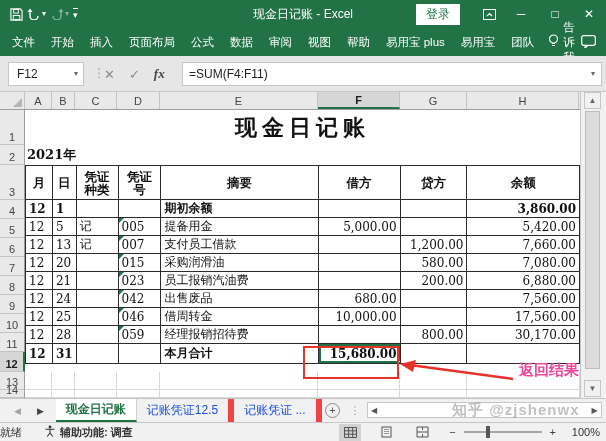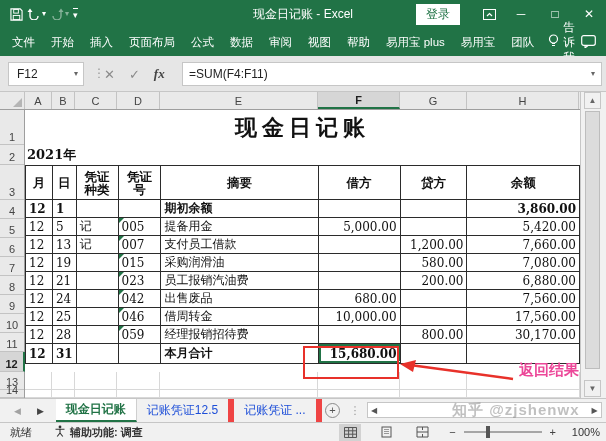--- a/index.html
+++ b/index.html
@@ -82,21 +82,21 @@
   .stab { display:flex; align-items:center; padding:0 10px; border-right:6px solid #ef4444; color:#1d4ed8; cursor:pointer; white-space:nowrap; }
   .stab.active { background:#fff; color:#217346; font-weight:bold; border-bottom:2px solid #217346; border-right:1px solid #cfcfcf; }
   .addsheet { width:22px; display:flex; align-items:center; justify-content:center; }
   .addsheet span { width:15px; height:15px; border:1px solid #8a8a8a; border-radius:50%; font-size:11px; line-height:13px; text-align:center; color:#555; }
   .tdots { display:flex; align-items:center; color:#999; padding:0 6px; font-size:11px; }
   .hscroll { position:relative; margin-top:3px; height:16px; flex:1; margin-right:4px; background:#fff; border:1px solid #c6c6c6; display:flex; align-items:center; justify-content:space-between; font-size:8px; color:#555; }
   .hscroll .ha { width:13px; text-align:center; }
 
   
   .statusbar { position:absolute; left:0; top:422px; width:606px; height:19px; background:#f1f1f1; border-top:1px solid #c6c6c6; display:flex; align-items:center; font-size:11px; color:#333; }
-  .sb-ready { padding-left:10px; }
+  .sb-ready { padding-left:0; }
   .sb-acc { display:flex; align-items:center; gap:4px; margin-left:22px;font-weight:bold; }
   .sb-spacer { flex:1; }
   .viewbtns { display:flex; align-items:center; gap:14px; margin-right:16px; }
   .vb { width:22px; height:17px; display:flex; align-items:center; justify-content:center; }
   .vb.active { background:#d2d2d2; }
   .zoomer { display:flex; align-items:center; gap:8px; margin-right:8px; color:#444; }
   .ztrack { position:relative; width:78px; height:2px; background:#a6a6a6; }
   .zthumb { position:absolute; left:22px; top:-5px; width:4px; height:12px; background:#555; }
   .zpct { width:36px; text-align:right; margin-right:6px; }
 
@@ -280,21 +280,21 @@
           <td>13</td>
           <td>记</td>
           <td><span class="gtri"></span><span>007</span></td>
           <td>支付员工借款</td>
           <td class="num"></td>
           <td class="num">1,200.00</td>
           <td class="num">7,660.00</td>
         </tr>
         <tr>
           <td>12</td>
-          <td>19</td>
+          <td>20</td>
           <td></td>
           <td><span class="gtri"></span><span>015</span></td>
           <td>采购润滑油</td>
           <td class="num"></td>
           <td class="num">580.00</td>
           <td class="num">7,080.00</td>
         </tr>
         <tr>
           <td>12</td>
           <td>21</td>

